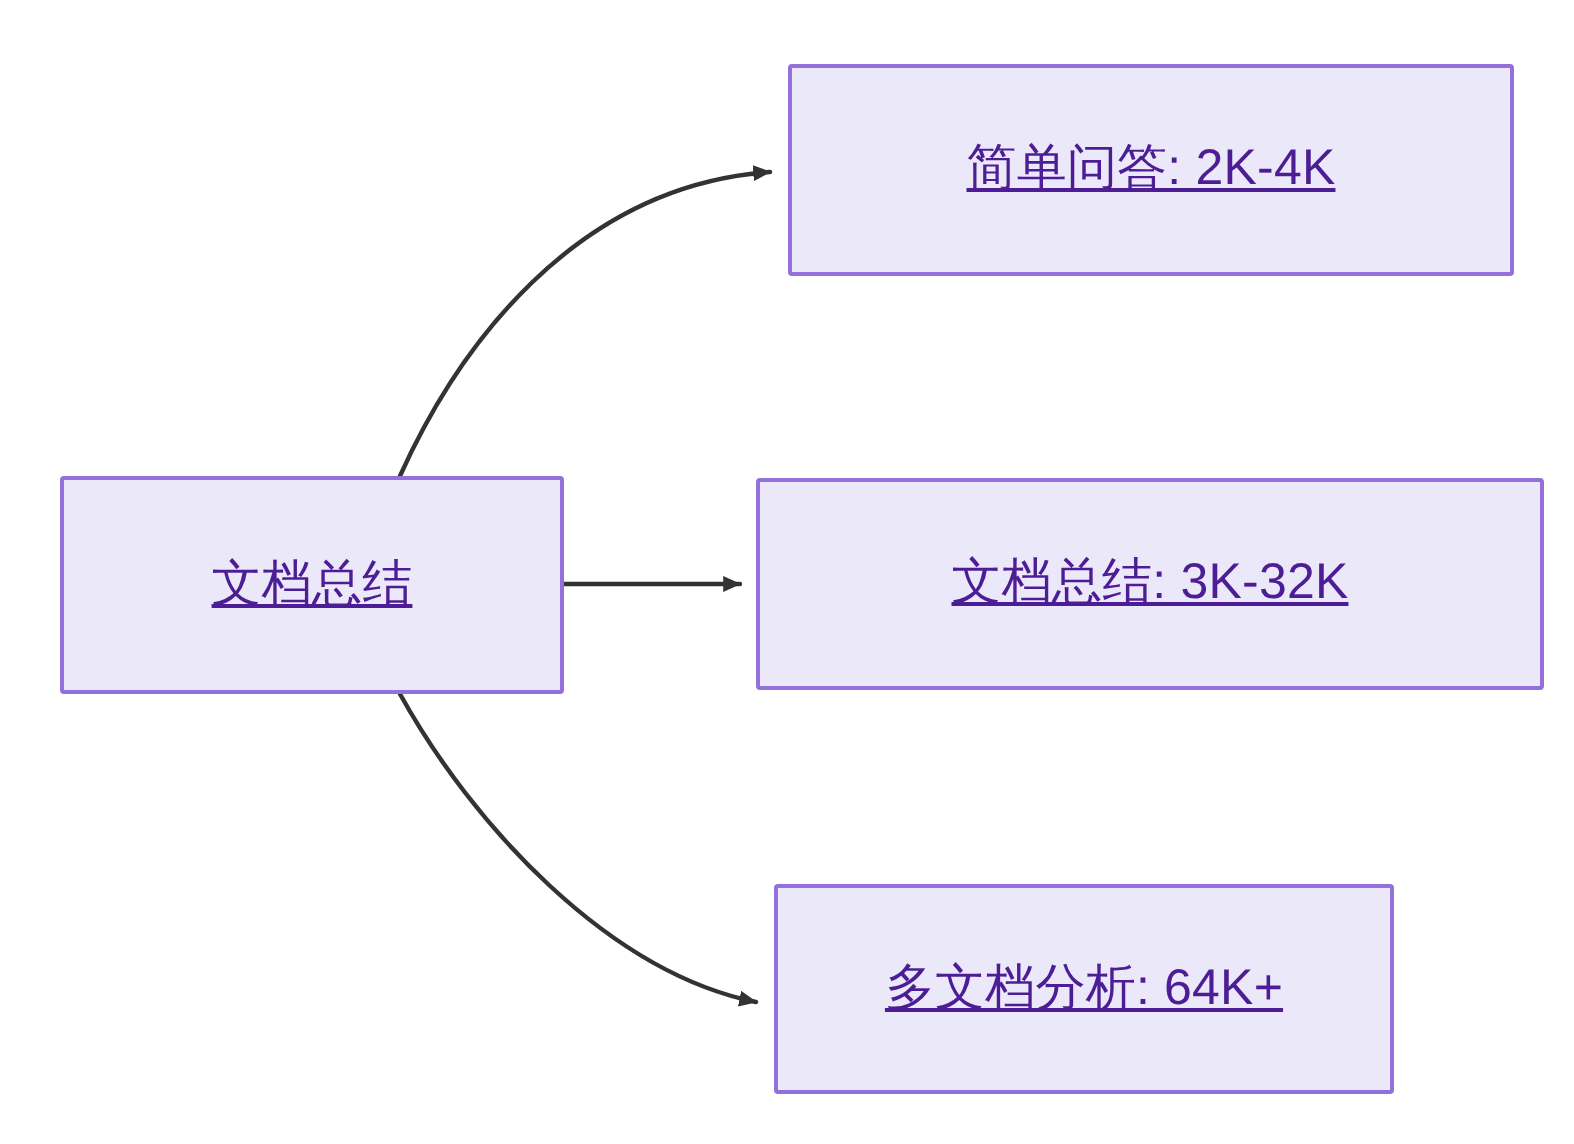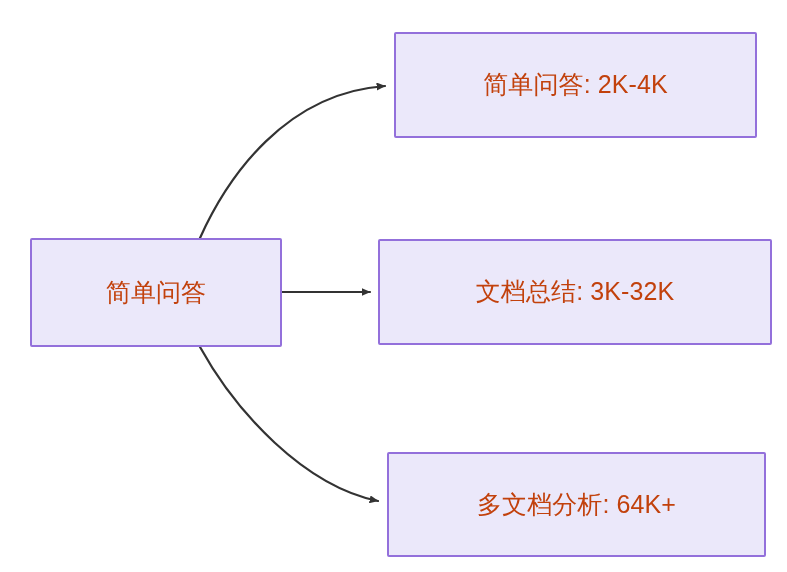--- a/index.html
+++ b/index.html
@@ -31,31 +31,32 @@
     box-sizing: border-box;
     background: #ebe8fa;
     border: 2px solid #9370db;
     border-radius: 2px;
     display: flex;
     align-items: center;
     justify-content: center;
     text-align: center;
   }
   .node-label {
-    color: #c2410c;
+    color: #4c1d95;
     font-size: 25px;
     line-height: 1.25;
     letter-spacing: 0.1px;
     white-space: nowrap;
+    text-decoration: underline;
   }
   
   #node-root      { left: 30px;  top: 238px; width: 252px; height: 109px; }
   #node-simple-qa { left: 394px; top: 32px;  width: 363px; height: 106px; }
   #node-doc-sum   { left: 378px; top: 239px; width: 394px; height: 106px; }
-  #node-multi-doc { left: 387px; top: 452px; width: 379px; height: 105px; }
+  #node-multi-doc { left: 387px; top: 442px; width: 310px; height: 105px; }
 </style>
 </head>
 <body>
 
 <div id="diagram-canvas">
 
   <svg id="edge-layer" viewBox="0 0 787 572" width="787" height="572" xmlns="http://www.w3.org/2000/svg">
     <defs>
       <marker id="arrowhead" markerWidth="9" markerHeight="8" refX="8.4" refY="4" orient="auto" markerUnits="userSpaceOnUse">
         <path d="M0,0 L9,4 L0,8 z" fill="#333333"></path>
@@ -63,21 +64,21 @@
     </defs>
 
     <path d="M 200,238 C 228,176 286,93 385,86" fill="none" stroke="#333333" stroke-width="2.2" stroke-linecap="round" marker-end="url(#arrowhead)"></path>
 
     <path d="M 282,292 L 370,292" fill="none" stroke="#333333" stroke-width="2.2" stroke-linecap="round" marker-end="url(#arrowhead)"></path>
 
     <path d="M 200,347 C 236,412 304,486 378,501" fill="none" stroke="#333333" stroke-width="2.2" stroke-linecap="round" marker-end="url(#arrowhead)"></path>
   </svg>
 
   <div class="node" id="node-root">
-    <span class="node-label">简单问答</span>
+    <span class="node-label">文档总结</span>
   </div>
 
   <div class="node" id="node-simple-qa">
     <span class="node-label">简单问答: 2K-4K</span>
   </div>
 
   <div class="node" id="node-doc-sum">
     <span class="node-label">文档总结: 3K-32K</span>
   </div>
 

